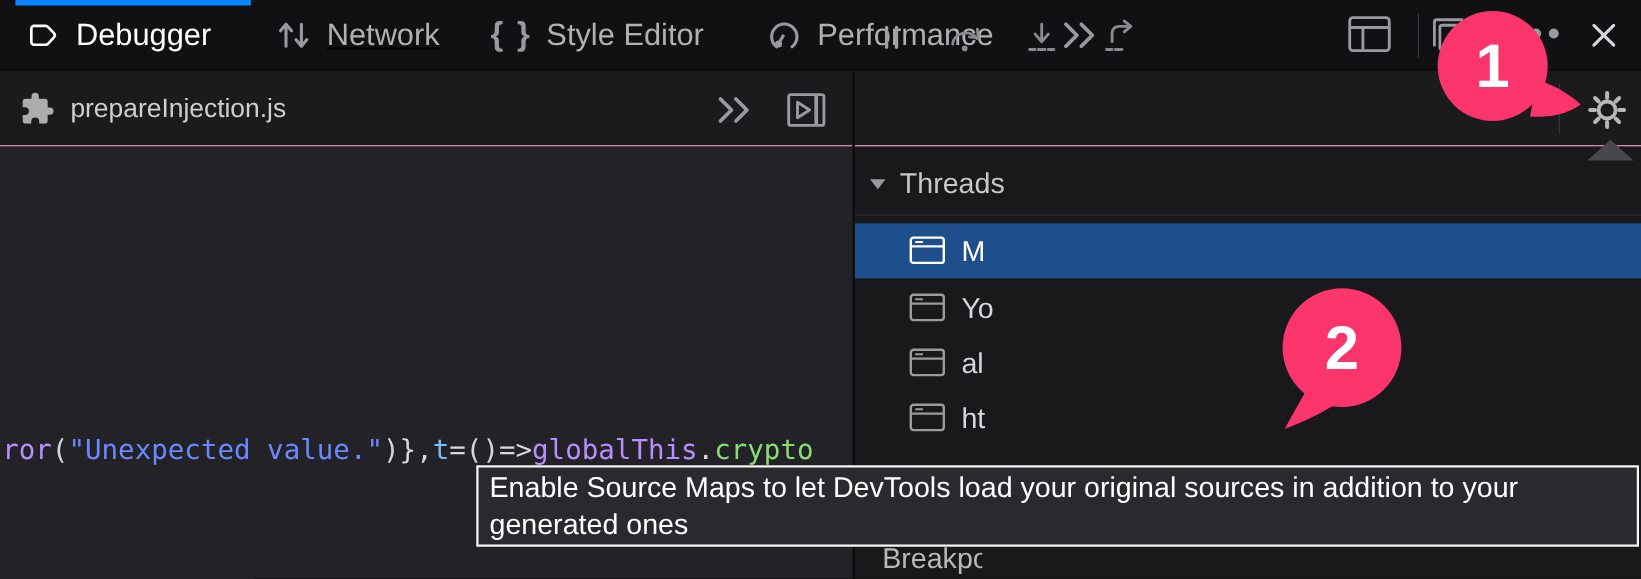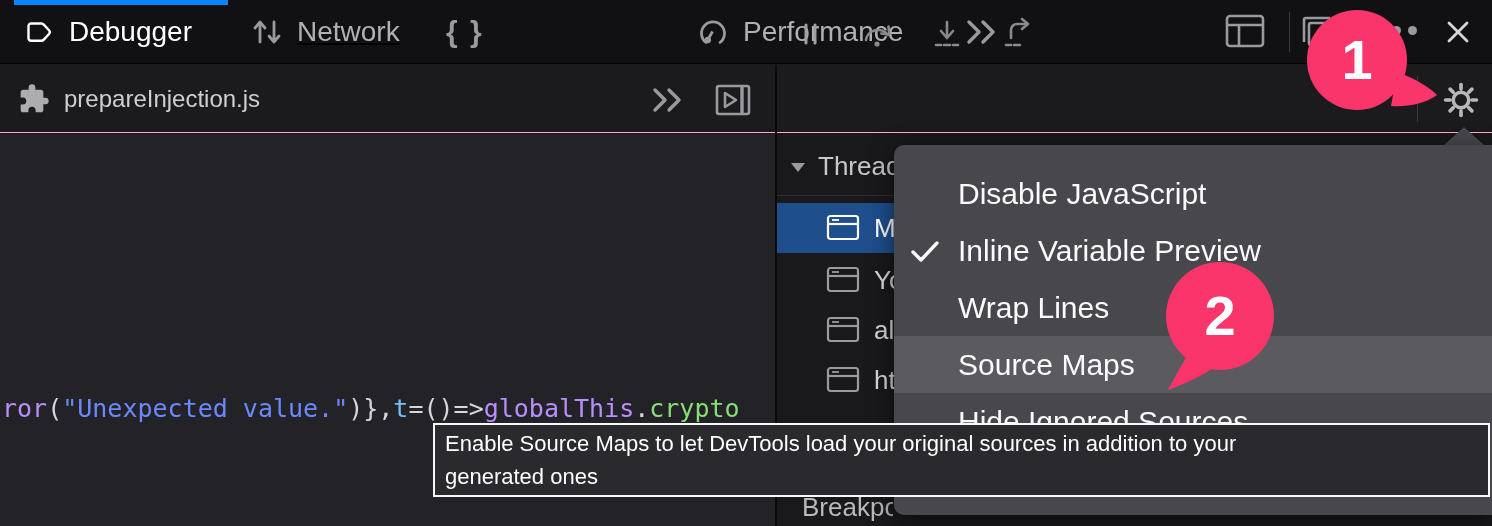--- a/index.html
+++ b/index.html
@@ -61,21 +61,21 @@
   
   .menu { position:absolute; left:894px; top:145px; width:598px; height:370px; background:#47474C; border-radius:10px 0 0 10px; box-shadow:0 6px 24px rgba(0,0,0,.55); z-index:30; overflow:hidden; }
   .menu-arrow { position:absolute; left:1443px; top:127px; width:0; height:0; border-left:21px solid transparent; border-right:21px solid transparent; border-bottom:19px solid #47474C; z-index:30; }
   .menu-item { position:absolute; left:0; width:598px; height:57px; display:flex; align-items:center; padding-left:64px; font-size:30px; color:#FBFBFE; white-space:nowrap; }
   .menu-item.hl { background:#5A5A5F; }
   .mi-0 { top:20px; } .mi-1 { top:77px; } .mi-2 { top:134px; } .mi-3 { top:191px; } .mi-4 { top:248px; }
   .check { position:absolute; left:14px; top:14px; }
 
   
   .tooltip { position:absolute; left:433px; top:423px; width:1057px; height:74px; background:#2A2A2E; border:2px solid #F9F9FA; z-index:70; padding:2px 10px; }
-  .tooltip .tl { font-size:22px; color:#FFFFFF; line-height:33px; white-space:nowrap; }
+  .tooltip .tl { font-size:26px; color:#FFFFFF; line-height:33px; white-space:nowrap; }
 
   
   .badge-svg { position:absolute; z-index:80; }
   .badge-num { position:absolute; z-index:81; width:56px; text-align:center; font-size:56px; font-weight:600; color:#FFFFFF; line-height:64px; }
   .bn-1 { left:1329px; top:28px; }
   .bn-2 { left:1192px; top:284px; }
 
   svg { display:block; }
 </style>
 </head>
@@ -100,20 +100,21 @@
         <svg width="34" height="34" viewBox="0 0 34 34" fill="none" stroke="#9A9A9E" stroke-width="2.8" stroke-linecap="round" stroke-linejoin="round">
             <path d="M10 27V8M5 13l5-6 5 6"></path>
             <path d="M24 7v19M19 21l5 6 5-6"></path>
           </svg>
       </span>
       <span class="lbl">Network</span>
     </div>
 
     <div class="tab tab-style">
       <span class="brace-glyph">{ }</span>
+      <span class="lbl">Style Editor</span>
     </div>
 
     <div class="tab tab-perf">
       <span>
         <svg width="34" height="34" viewBox="0 0 34 34">
             <path d="M10 27.5A11.5 11.5 0 1 1 24 27.5" fill="none" stroke="#9A9A9E" stroke-width="2.8" stroke-linecap="round"></path>
             <line x1="16.5" y1="16.5" x2="12.8" y2="23" stroke="#9A9A9E" stroke-width="2.8"></line>
             <circle cx="11.8" cy="25" r="3.2" fill="#9A9A9E"></circle>
           </svg>
       </span>
@@ -285,34 +286,20 @@
   <div class="bp-head-clip">
     <div class="bp-head">
       <svg width="16" height="12" viewBox="0 0 16 12">
           <polygon points="1,2 15,2 8,11" fill="#9A9A9E"></polygon>
         </svg>
       <span class="txt">Breakpoints</span>
     </div>
   </div>
 
   <div class="menu-arrow"></div>
-  <div class="menu">
-    <div class="menu-item mi-0">Disable JavaScript</div>
-    <div class="menu-item mi-1">
-      <span class="check">
-        <svg width="34" height="30" viewBox="0 0 34 30" fill="none" stroke="#FBFBFE" stroke-width="3.4" stroke-linecap="round" stroke-linejoin="round">
-            <polyline points="5,16 13,24 29,7"></polyline>
-          </svg>
-      </span>
-      <span>Inline Variable Preview</span>
-    </div>
-    <div class="menu-item mi-2">Wrap Lines</div>
-    <div class="menu-item mi-3 hl">Source Maps</div>
-    <div class="menu-item mi-4">Hide Ignored Sources</div>
-  </div>
 
   <div class="tooltip">
     <div class="tl">Enable Source Maps to let DevTools load your original sources in addition to your</div>
     <div class="tl">generated ones</div>
   </div>
 
   <svg class="badge-svg" style="left:1285px; top:2px;" width="165" height="125" viewBox="0 0 165 125">
     <circle cx="72" cy="58" r="50" fill="#F9356B"></circle>
     <path d="M112 70 C130 76 145 86 152 93 C140 102 122 105 106 104 Z" fill="#F9356B"></path>
   </svg>

